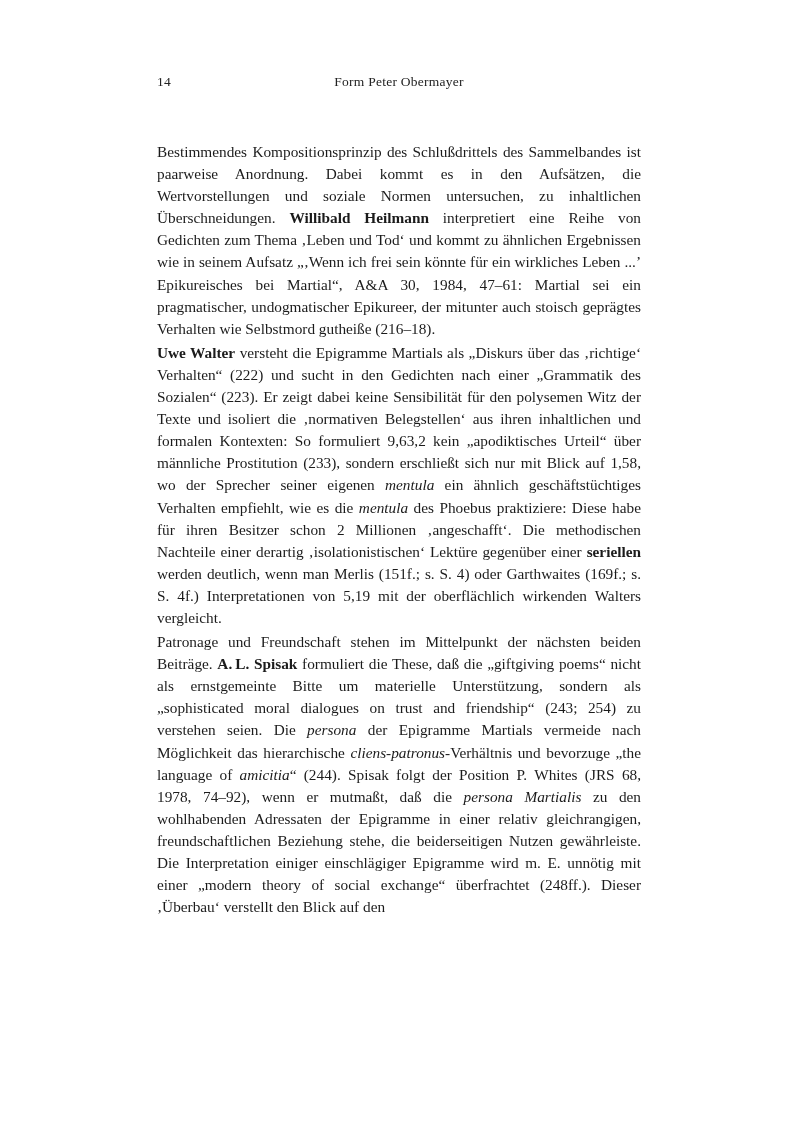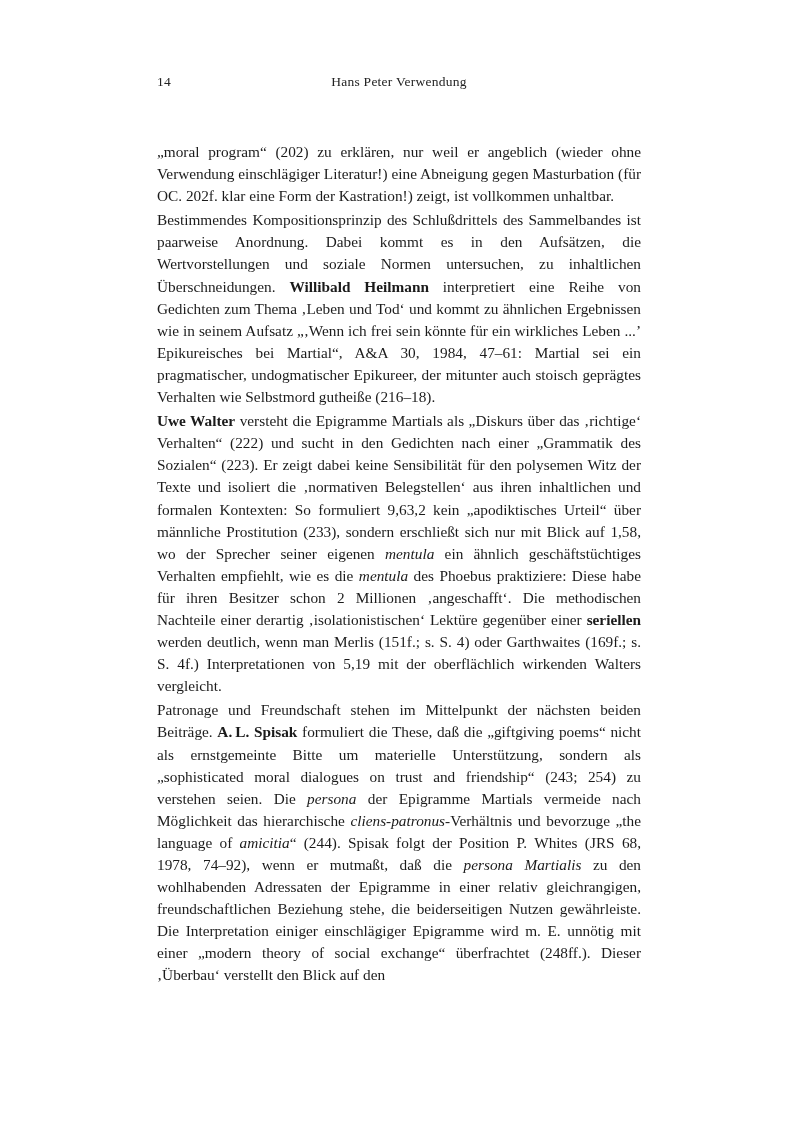--- a/index.html
+++ b/index.html
@@ -70,23 +70,22 @@
   .para i, .para em {
   }
 </style>
 </head>
 <body>
 
 <div class="page" style="background: rgb(255, 255, 255); color: rgb(27, 27, 27);">
 
   <div class="running-head">
     <span class="folio">14</span>
-    <span class="head-title">Hans Peter Verwendung</span>
+    <span class="head-title">Form Peter Obermayer</span>
   </div>
 
   <div class="textblock">
-    <p class="para">„moral program“ (202) zu erklären, nur weil er angeblich (wieder ohne Verwendung einschlägiger Literatur!) eine Abneigung gegen Masturbation (für OC. 202f. klar eine Form der Kastration!) zeigt, ist vollkommen unhaltbar.</p>
     <p class="para">Bestimmendes Kompositionsprinzip des Schlußdrittels des Sammelbandes ist paarweise Anordnung. Dabei kommt es in den Aufsätzen, die Wertvorstellungen und soziale Normen untersuchen, zu inhaltlichen Überschneidungen. <b>Willibald Heilmann</b> interpretiert eine Reihe von Gedichten zum Thema ‚Leben und Tod‘ und kommt zu ähnlichen Ergebnissen wie in seinem Aufsatz „‚Wenn ich frei sein könnte für ein wirkliches Leben ...’ Epikureisches bei Martial“, A&amp;A 30, 1984, 47–61: Martial sei ein pragmatischer, undogmatischer Epikureer, der mitunter auch stoisch geprägtes Verhalten wie Selbstmord gutheiße (216–18).</p>
     <p class="para"><b>Uwe Walter</b> versteht die Epigramme Martials als „Diskurs über das ‚richtige‘ Verhalten“ (222) und sucht in den Gedichten nach einer „Grammatik des Sozialen“ (223). Er zeigt dabei keine Sensibilität für den polysemen Witz der Texte und isoliert die ‚normativen Belegstellen‘ aus ihren inhaltlichen und formalen Kontexten: So formuliert 9,63,2 kein „apodiktisches Urteil“ über männliche Prostitution (233), sondern erschließt sich nur mit Blick auf 1,58, wo der Sprecher seiner eigenen <i>mentula</i> ein ähnlich geschäftstüchtiges Verhalten empfiehlt, wie es die <i>mentula</i> des Phoebus praktiziere: Diese habe für ihren Besitzer schon 2 Millionen ‚angeschafft‘. Die methodischen Nachteile einer derartig ‚isolationistischen‘ Lektüre gegenüber einer <b>seriellen</b> werden deutlich, wenn man Merlis (151f.; s. S. 4) oder Garthwaites (169f.; s. S. 4f.) Interpretationen von 5,19 mit der oberflächlich wirkenden Walters vergleicht.</p>
     <p class="para">Patronage und Freundschaft stehen im Mittelpunkt der nächsten beiden Beiträge. <b>A. L. Spisak</b> formuliert die These, daß die „giftgiving poems“ nicht als ernstgemeinte Bitte um materielle Unterstützung, sondern als „sophisticated moral dialogues on trust and friendship“ (243; 254) zu verstehen seien. Die <i>persona</i> der Epigramme Martials vermeide nach Möglichkeit das hierarchische <i>cliens-patronus</i>-Verhältnis und bevorzuge „the language of <i>amicitia</i>“ (244). Spisak folgt der Position P. Whites (JRS 68, 1978, 74–92), wenn er mutmaßt, daß die <i>persona Martialis</i> zu den wohlhabenden Adressaten der Epigramme in einer relativ gleichrangigen, freundschaftlichen Beziehung stehe, die beiderseitigen Nutzen gewährleiste. Die Interpretation einiger einschlägiger Epigramme wird m. E. unnötig mit einer „modern theory of social exchange“ überfrachtet (248ff.). Dieser ‚Überbau‘ verstellt den Blick auf den</p>
   </div>
 
 </div>
 
 </body></html>

